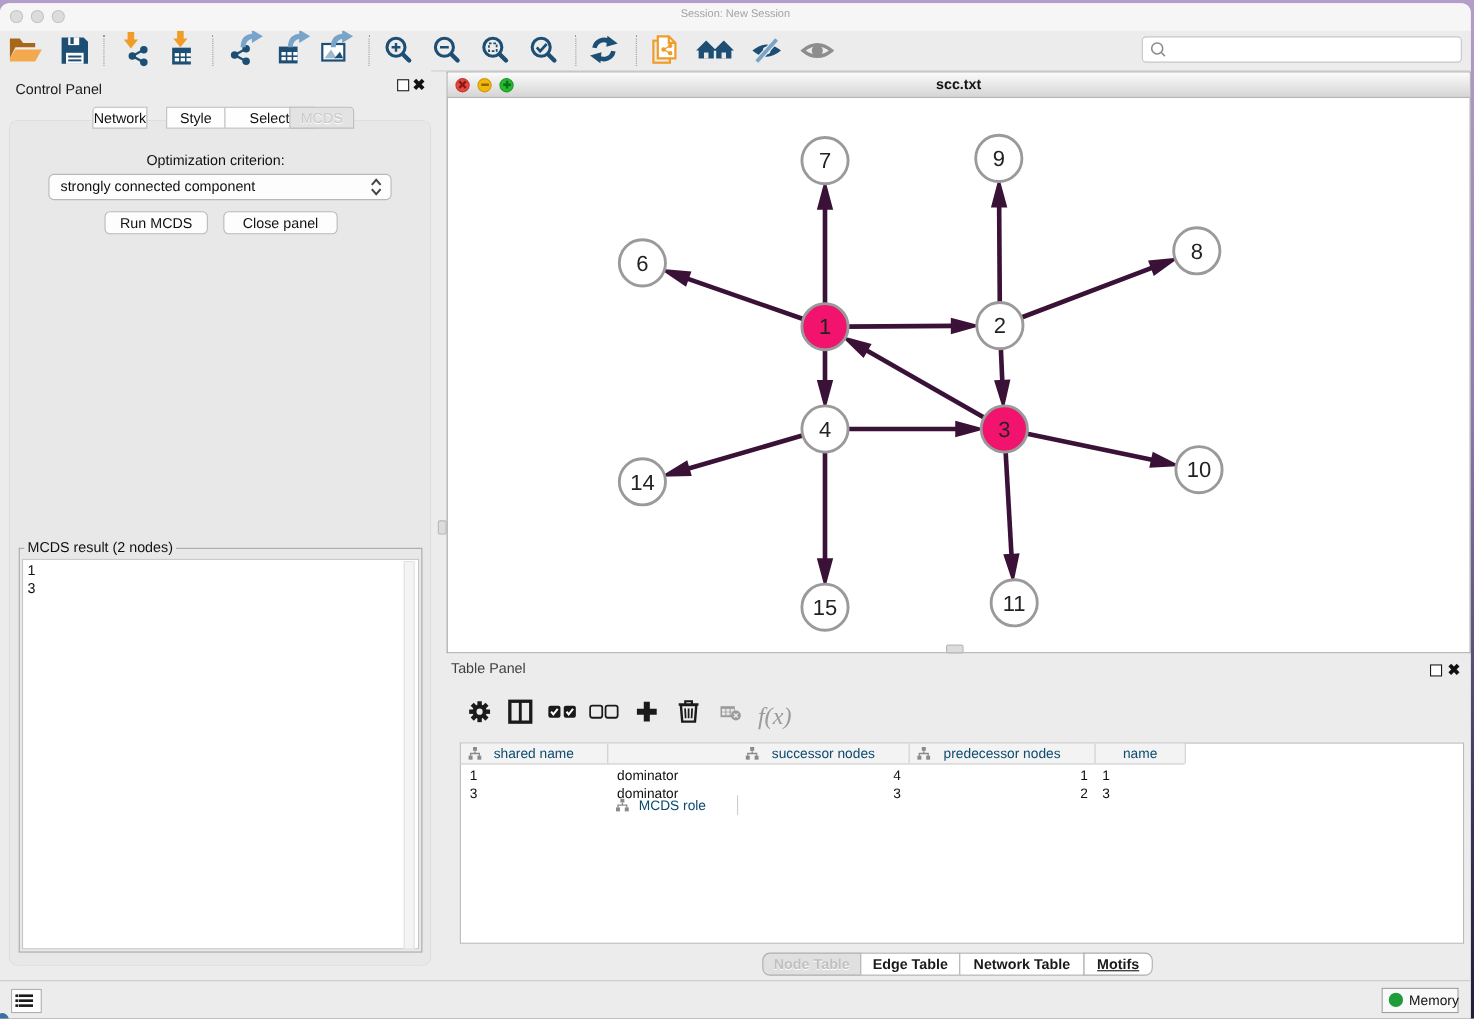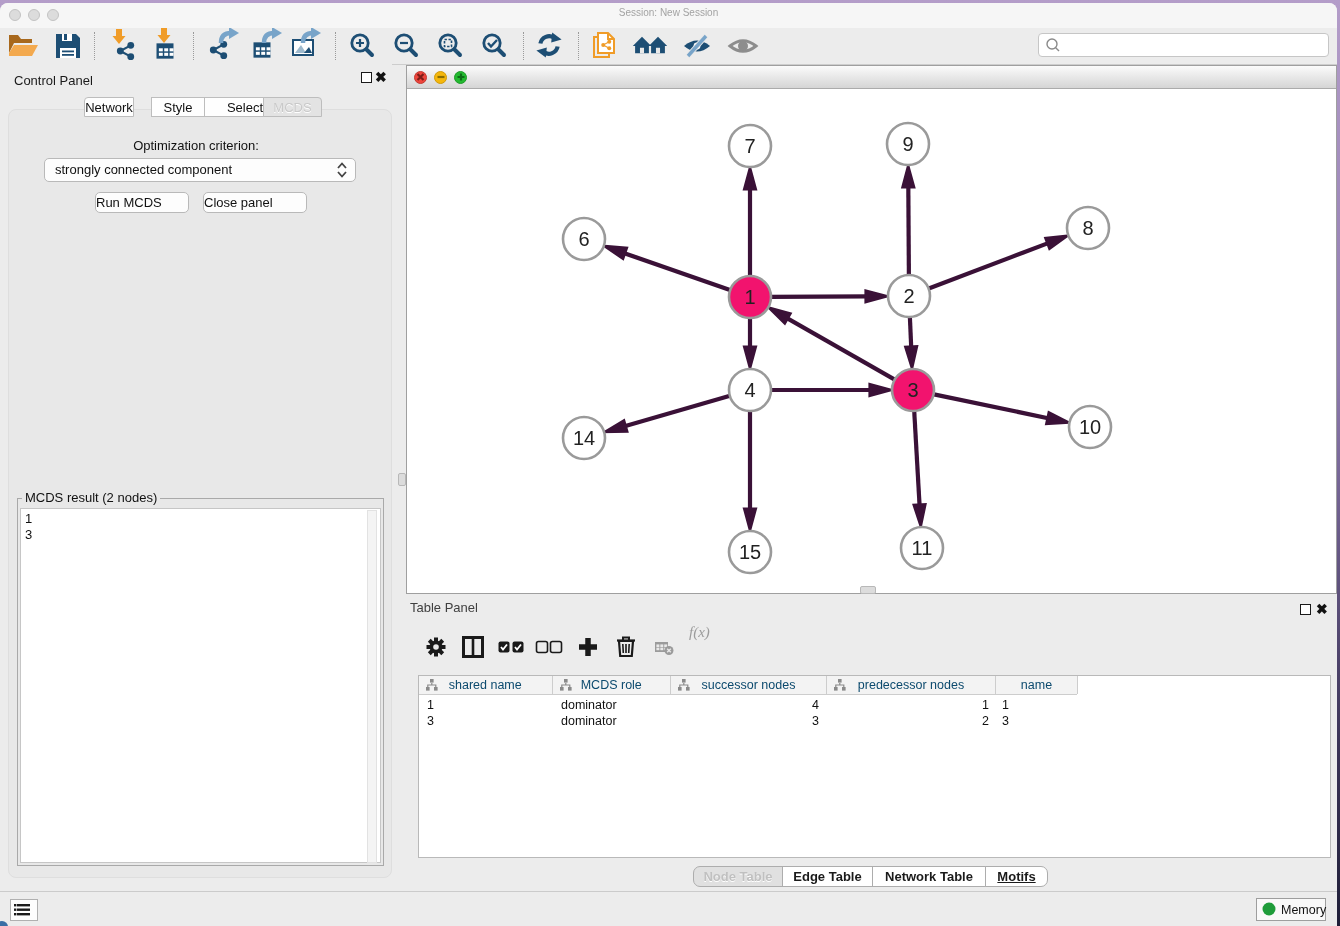--- a/index.html
+++ b/index.html
@@ -21,21 +21,21 @@
 #searchbox{position:absolute;left:1038px;top:5px;width:289px;height:22px;background:#fff;
  border:1px solid #c6c6c6;border-radius:4px;}
 
 #cpanel{position:absolute;left:0;top:60px;width:392px;height:822px;background:#ececec;}
 #cphead{position:absolute;left:14px;top:10px;font-size:13px;color:#1a1a1a;}
 .tab{position:absolute;top:34px;height:20px;box-sizing:border-box;background:#fefefe;
  border:1px solid #bdbdbd;font-size:13px;color:#111;text-align:center;line-height:19px;}
 #cpbody{position:absolute;left:8px;top:46px;width:384px;height:769px;background:#e8e8e8;
  border-radius:8px;border:1px solid #dedede;box-sizing:border-box;}
 .btn{position:absolute;background:#fdfdfd;border:1px solid #b9b9b9;border-radius:5px;
- font-size:13px;color:#111;text-align:left;box-sizing:border-box;}
+ font-size:13px;color:#111;text-align:center;box-sizing:border-box;}
 #mcdsfield{position:absolute;left:17px;top:435px;width:367px;height:368px;
  border:1px solid #a9a9a9;box-sizing:border-box;}
 #mcdslegend{position:absolute;left:4px;top:-9px;background:#e8e8e8;padding:0 3px;
  font-size:13px;color:#111;}
 #mcdslist{position:absolute;left:2px;top:9px;width:361px;height:355px;background:#fff;
  border:1px solid #c6c6c6;box-sizing:border-box;font-size:13px;color:#111;}
 
 #netframe{position:absolute;left:406px;top:62px;width:931px;height:529px;
  border:1px solid #9f9f9f;box-sizing:border-box;background:#fff;}
 #nethead{position:absolute;left:0;top:0;width:100%;height:22px;
@@ -252,20 +252,21 @@
   <div id="netframe">
     <div id="nethead">
       <div class="light" style="left:7px;background:#ee453c;border:1px solid #c13a32;"></div>
       <div class="light" style="left:27px;background:#f5b70c;border:1px solid #cf9a09;"></div>
       <div class="light" style="left:47px;background:#23ba30;border:1px solid #1d9a28;"></div>
       <svg width="70" height="22" style="position:absolute;left:0;top:0;">
           <path d="M10.5,8 L16.5,14 M16.5,8 L10.5,14" stroke="#7e1d18" stroke-width="2.2"></path>
           <path d="M30.5,11 L37.5,11" stroke="#8a6d00" stroke-width="2.2"></path>
           <path d="M50.5,11 L57.5,11 M54,7.5 L54,14.5" stroke="#0d6e17" stroke-width="2.2"></path>
         </svg>
+      <div id="nettitle">scc.txt</div>
     </div>
     <div class="abs" style="left:0px;top:22px;">
     <svg id="graph" width="929" height="505" viewBox="0 0 929 505">
 <g stroke="#3a1137" stroke-width="4.2" fill="#3a1137">
 <line x1="343.0" y1="190.0" x2="343.0" y2="98.5"></line>
 <polygon points="343.0,83.0 347.7,100.5 338.3,100.5"></polygon>
 <line x1="325.1" y1="202.7" x2="215.2" y2="164.4"></line>
 <polygon points="200.6,159.2 218.7,160.6 215.6,169.5"></polygon>
 <line x1="362.0" y1="208.9" x2="461.5" y2="208.3"></line>
 <polygon points="477.0,208.2 459.5,213.0 459.5,203.6"></polygon>
@@ -368,32 +369,32 @@
           <rect x="-6.6" y="-2.6" width="3" height="2.6" fill="#e9e9e9"></rect>
           <rect x="-6.6" y="0.6" width="3" height="2.6" fill="#e9e9e9"></rect>
           <rect x="-2.7" y="-2.6" width="3" height="2.6" fill="#e9e9e9"></rect>
           <rect x="-2.7" y="0.6" width="3" height="2.6" fill="#e9e9e9"></rect>
           <rect x="1.2" y="-2.6" width="3" height="2.6" fill="#e9e9e9"></rect>
           <rect x="1.2" y="0.6" width="3" height="2.6" fill="#e9e9e9"></rect>
           <circle cx="6" cy="3.5" r="4.5" fill="#9b9b9b"></circle>
           <path d="M4.2,1.7 L7.8,5.3 M7.8,1.7 L4.2,5.3" stroke="#e9e9e9" stroke-width="1.4"></path>
         </g>
       </svg>
-      <div class="abs" style="left:283px;top:30px;font-family:'Liberation Serif',serif;font-style:italic;font-size:15px;color:#9b9b9b;">f(x)</div>
+      <div class="abs" style="left:283px;top:44px;font-family:'Liberation Serif',serif;font-style:italic;font-size:22px;color:#9b9b9b;">f(x)</div>
     <div id="tbox">
       <div id="thead">
         <div class="hcell" style="left:0px;width:133.5px;"><svg width="13" height="13" style="position:absolute;left:6px;top:3px;">
               <g fill="#8a8a8a">
                 <rect x="5" y="0" width="3.6" height="3.6"></rect>
                 <rect x="1" y="8" width="3.6" height="3.6"></rect>
                 <rect x="9" y="8" width="3.6" height="3.6"></rect>
                 <path d="M6.8,4 L6.8,6 M2.8,8 L2.8,6 L10.8,6 L10.8,8" stroke="#8a8a8a" stroke-width="1.2" fill="none"></path>
               </g>
             </svg>shared name</div>
-          <div class="hcell" style="left:133.5px;width:118.5px;"><svg width="13" height="13" style="position:absolute;left:6px;top:3px;">
+          <div class="hcell" style="left:133.5px;width:118.5px;margin-top:47px;"><svg width="13" height="13" style="position:absolute;left:6px;top:3px;">
               <g fill="#8a8a8a">
                 <rect x="5" y="0" width="3.6" height="3.6"></rect>
                 <rect x="1" y="8" width="3.6" height="3.6"></rect>
                 <rect x="9" y="8" width="3.6" height="3.6"></rect>
                 <path d="M6.8,4 L6.8,6 M2.8,8 L2.8,6 L10.8,6 L10.8,8" stroke="#8a8a8a" stroke-width="1.2" fill="none"></path>
               </g>
             </svg>MCDS role</div>
           <div class="hcell" style="left:252px;width:156px;"><svg width="13" height="13" style="position:absolute;left:6px;top:3px;">
               <g fill="#8a8a8a">
                 <rect x="5" y="0" width="3.6" height="3.6"></rect>

